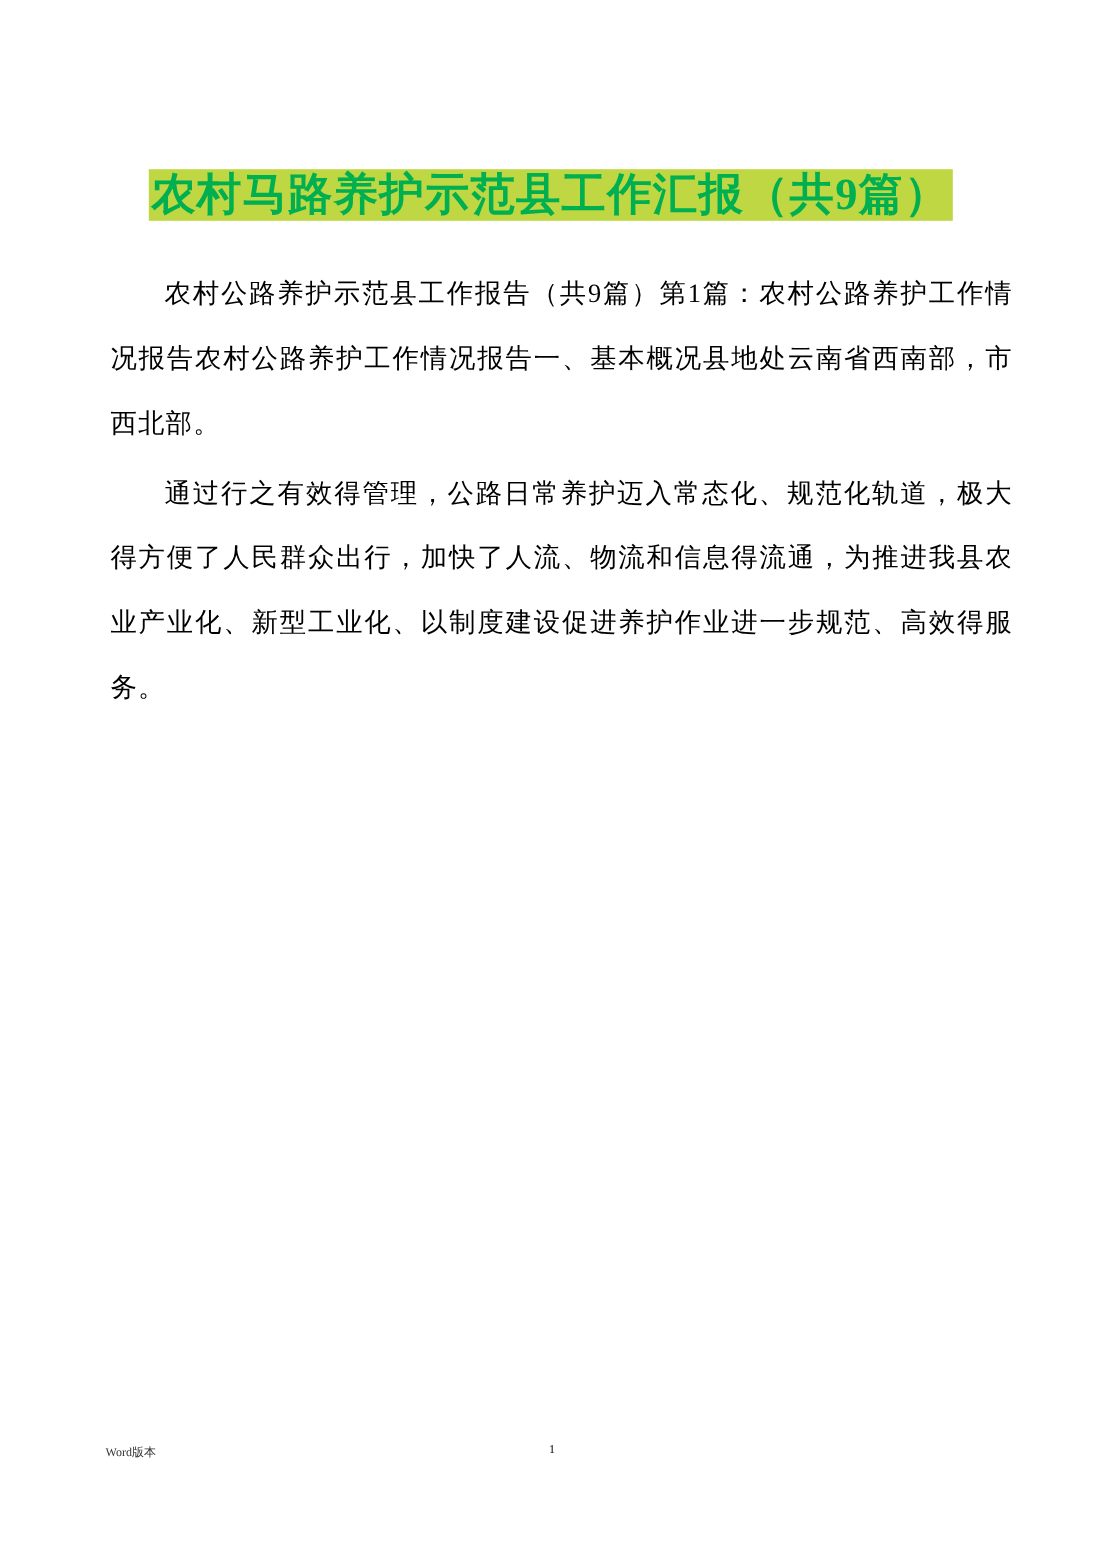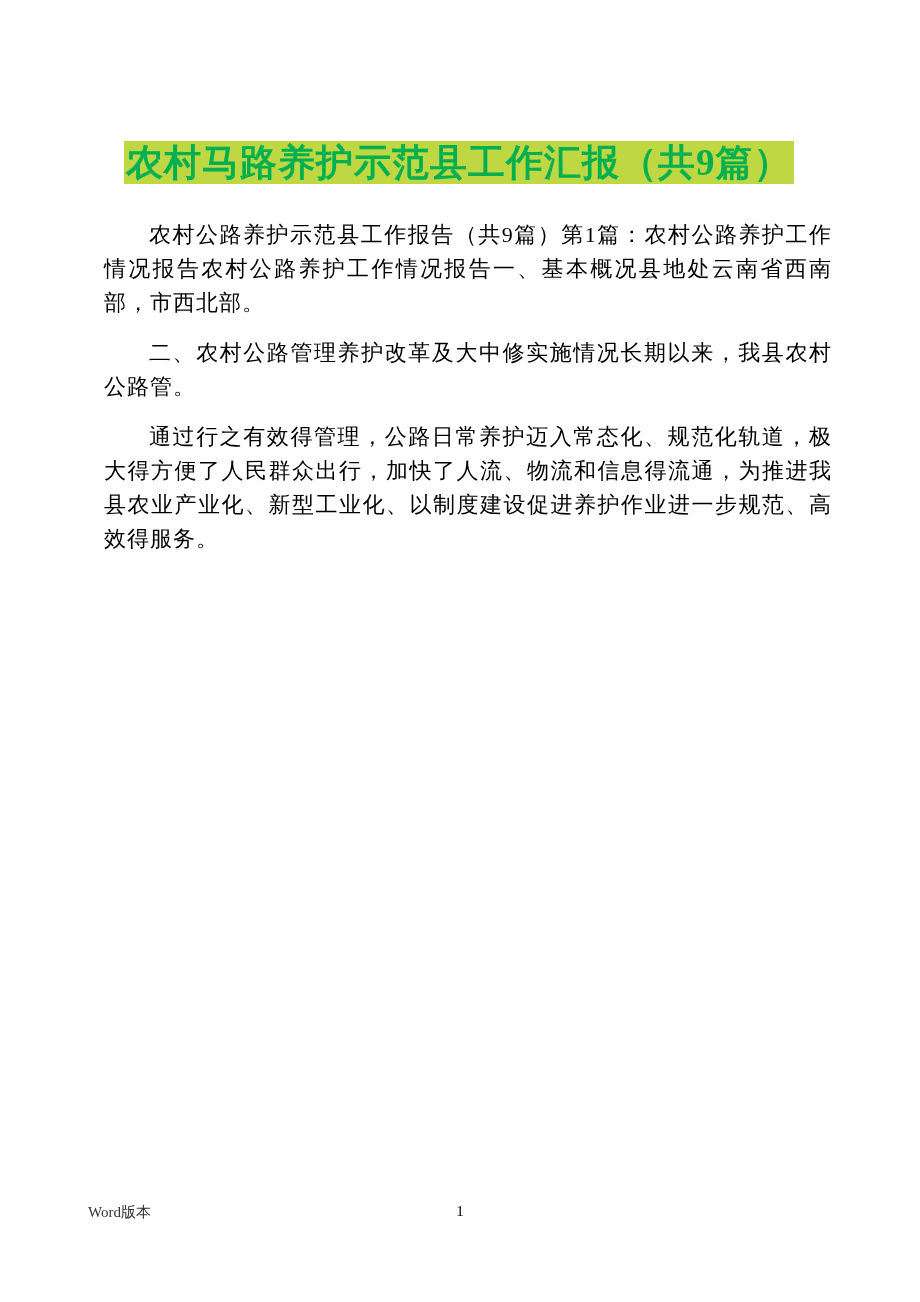--- a/index.html
+++ b/index.html
@@ -34,35 +34,35 @@
     font-weight:bold;
     color:var(--title-green);
     letter-spacing:1px;
     white-space:nowrap;
   }
   .title .highlight{
     background:var(--title-highlight);
     padding:1px 2px;
   }
   .para{
-    margin:16px;
+    margin:4px;
     font-size:22px;
-    line-height:34px;
+    line-height:54px;
     letter-spacing:1px;
     text-align:justify;
     text-justify:inter-ideograph;
     text-indent:45px;
   }
   .footer{
     position:absolute;
     left:0;
     right:0;
     top:1203px;
     height:24px;
-    font-size:15px;
+    font-size:10px;
     color:#333;
   }
   .footer-left{
     position:absolute;
     left:88px;
     top:0;
     font-family:"Liberation Serif","DejaVu Serif",serif;
   }
   .footer-page{
     position:absolute;
@@ -74,21 +74,20 @@
 </style>
 </head>
 <body>
 
 <div class="page">
   <div class="content">
 
     <h1 class="title"><span class="highlight">农村马路养护示范县工作汇报（共9篇）</span></h1>
 
     <p class="para">农村公路养护示范县工作报告（共9篇）第1篇：农村公路养护工作情况报告农村公路养护工作情况报告一、基本概况县地处云南省西南部，市西北部。</p>
-    <p class="para">二、农村公路管理养护改革及大中修实施情况长期以来，我县农村公路管。</p>
     <p class="para">通过行之有效得管理，公路日常养护迈入常态化、规范化轨道，极大得方便了人民群众出行，加快了人流、物流和信息得流通，为推进我县农业产业化、新型工业化、以制度建设促进养护作业进一步规范、高效得服务。</p>
 
   </div>
 
   <div class="footer">
     <span class="footer-left">Word版本</span>
     <span class="footer-page">1</span>
   </div>
 </div>
 

